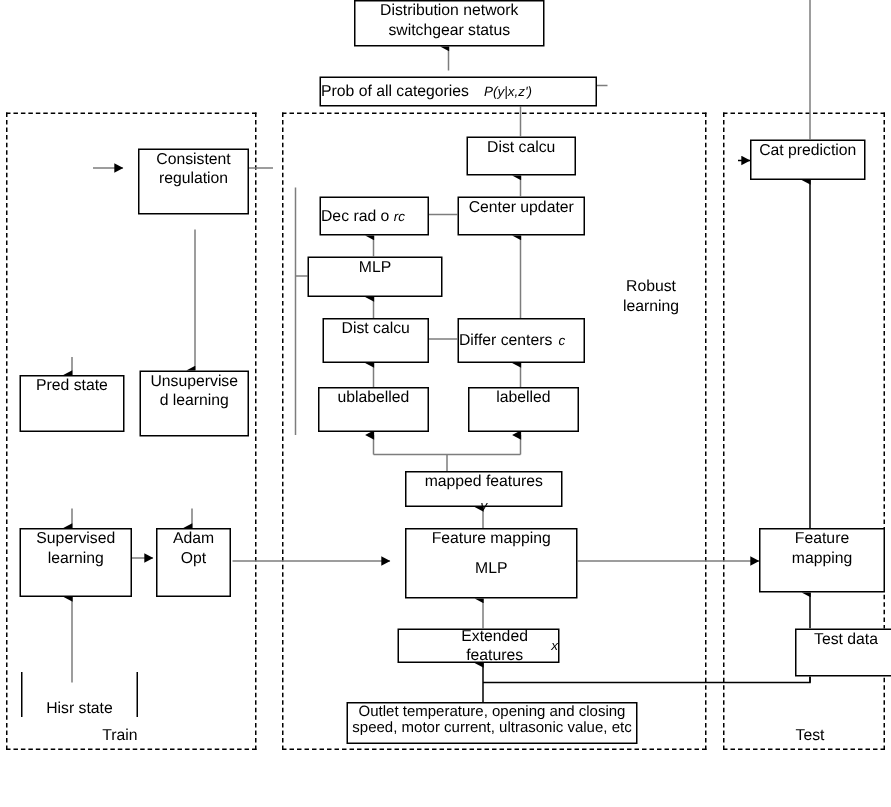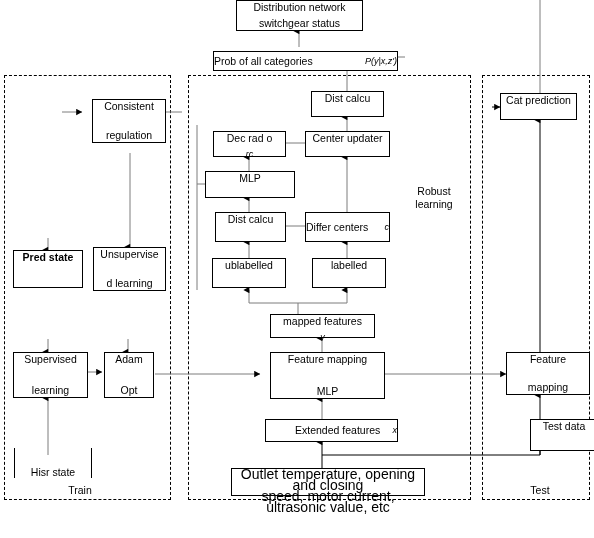--- a/index.html
+++ b/index.html
@@ -11,29 +11,29 @@
     overflow:hidden;
   }
   .box{
     position:absolute;
     box-sizing:border-box;
     border:1px solid #000000;
     background:#ffffff;
     display:flex;
     flex-direction:column;
     align-items:center;
-    justify-content:space-between;
+    justify-content:flex-start;
     text-align:center;
     color:#000000;
     font-size:10.5px;
     line-height:13px;
     z-index:5;
   }
   .box .l2{display:block;}
-  .box.small{font-size:14px;line-height:11px;}
+  .box.small{font-size:10px;line-height:11px;}
   .plain{
     position:absolute;
     color:#000000;
     font-size:10.5px;
     line-height:13px;
     text-align:center;
     z-index:5;
   }
   .region{
     position:absolute;
@@ -158,21 +158,21 @@
   <div class="box" style="left:213px;top:51px;width:185px;height:20px;flex-direction:row;gap:10px;">
     <span>Prob of all categories</span>
     <span class="it" style="font-size:9px;">P(y|x,z')</span>
   </div>
 
   <div class="box" style="left:92px;top:99px;width:74px;height:44px;">
     <span>Consistent</span>
     <span class="l2">regulation</span>
   </div>
 
-  <div class="box" style="left:13px;top:250px;width:70px;height:38px;font-weight:bold;">
+  <div class="box" style="left:13px;top:250px;width:70px;height:38px;">
     <span>Pred state</span>
   </div>
 
   <div class="box" style="left:93px;top:247px;width:73px;height:44px;">
     <span>Unsupervise</span>
     <span class="l2">d learning</span>
   </div>
 
   <div class="box" style="left:13px;top:352px;width:75px;height:46px;">
     <span>Supervised</span>
@@ -193,21 +193,21 @@
   </div>
 
   <div class="plain" style="left:40px;top:484px;width:80px;">
     <span>Train</span>
   </div>
 
   <div class="box" style="left:311px;top:91px;width:73px;height:26px;">
     <span>Dist calcu</span>
   </div>
 
-  <div class="box" style="left:213px;top:131px;width:73px;height:26px;flex-direction:column;gap:3px;">
+  <div class="box" style="left:213px;top:131px;width:73px;height:26px;flex-direction:row;gap:3px;">
     <span>Dec rad o</span>
     <span class="it" style="font-size:9px;">rc</span>
   </div>
 
   <div class="box" style="left:305px;top:131px;width:85px;height:26px;">
     <span>Center updater</span>
   </div>
 
   <div class="box" style="left:205px;top:171px;width:90px;height:27px;">
     <span>MLP</span>
@@ -233,21 +233,21 @@
   <div class="box" style="left:270px;top:314px;width:105px;height:24px;flex-direction:column;gap:3px;">
     <span>mapped features</span>
     <span class="it" style="font-size:9px;">v</span>
   </div>
 
   <div class="box" style="left:270px;top:352px;width:115px;height:47px;gap:7px;">
     <span>Feature mapping</span>
     <span class="l2">MLP</span>
   </div>
 
-  <div class="box" style="left:265px;top:419px;width:133px;height:23px;flex-direction:row;gap:3px;padding-left:29px;">
+  <div class="box" style="left:265px;top:419px;width:108px;height:23px;flex-direction:row;gap:3px;padding-left:29px;">
     <span>Extended features</span>
     <span class="it" style="font-size:9px;">x</span>
   </div>
 
   <div class="box small" style="left:231px;top:468px;width:194px;height:28px;">
     <span>Outlet temperature, opening and closing</span>
     <span class="l2">speed, motor current, ultrasonic value, etc</span>
   </div>
 
   <div class="plain" style="left:404px;top:185px;width:60px;">

